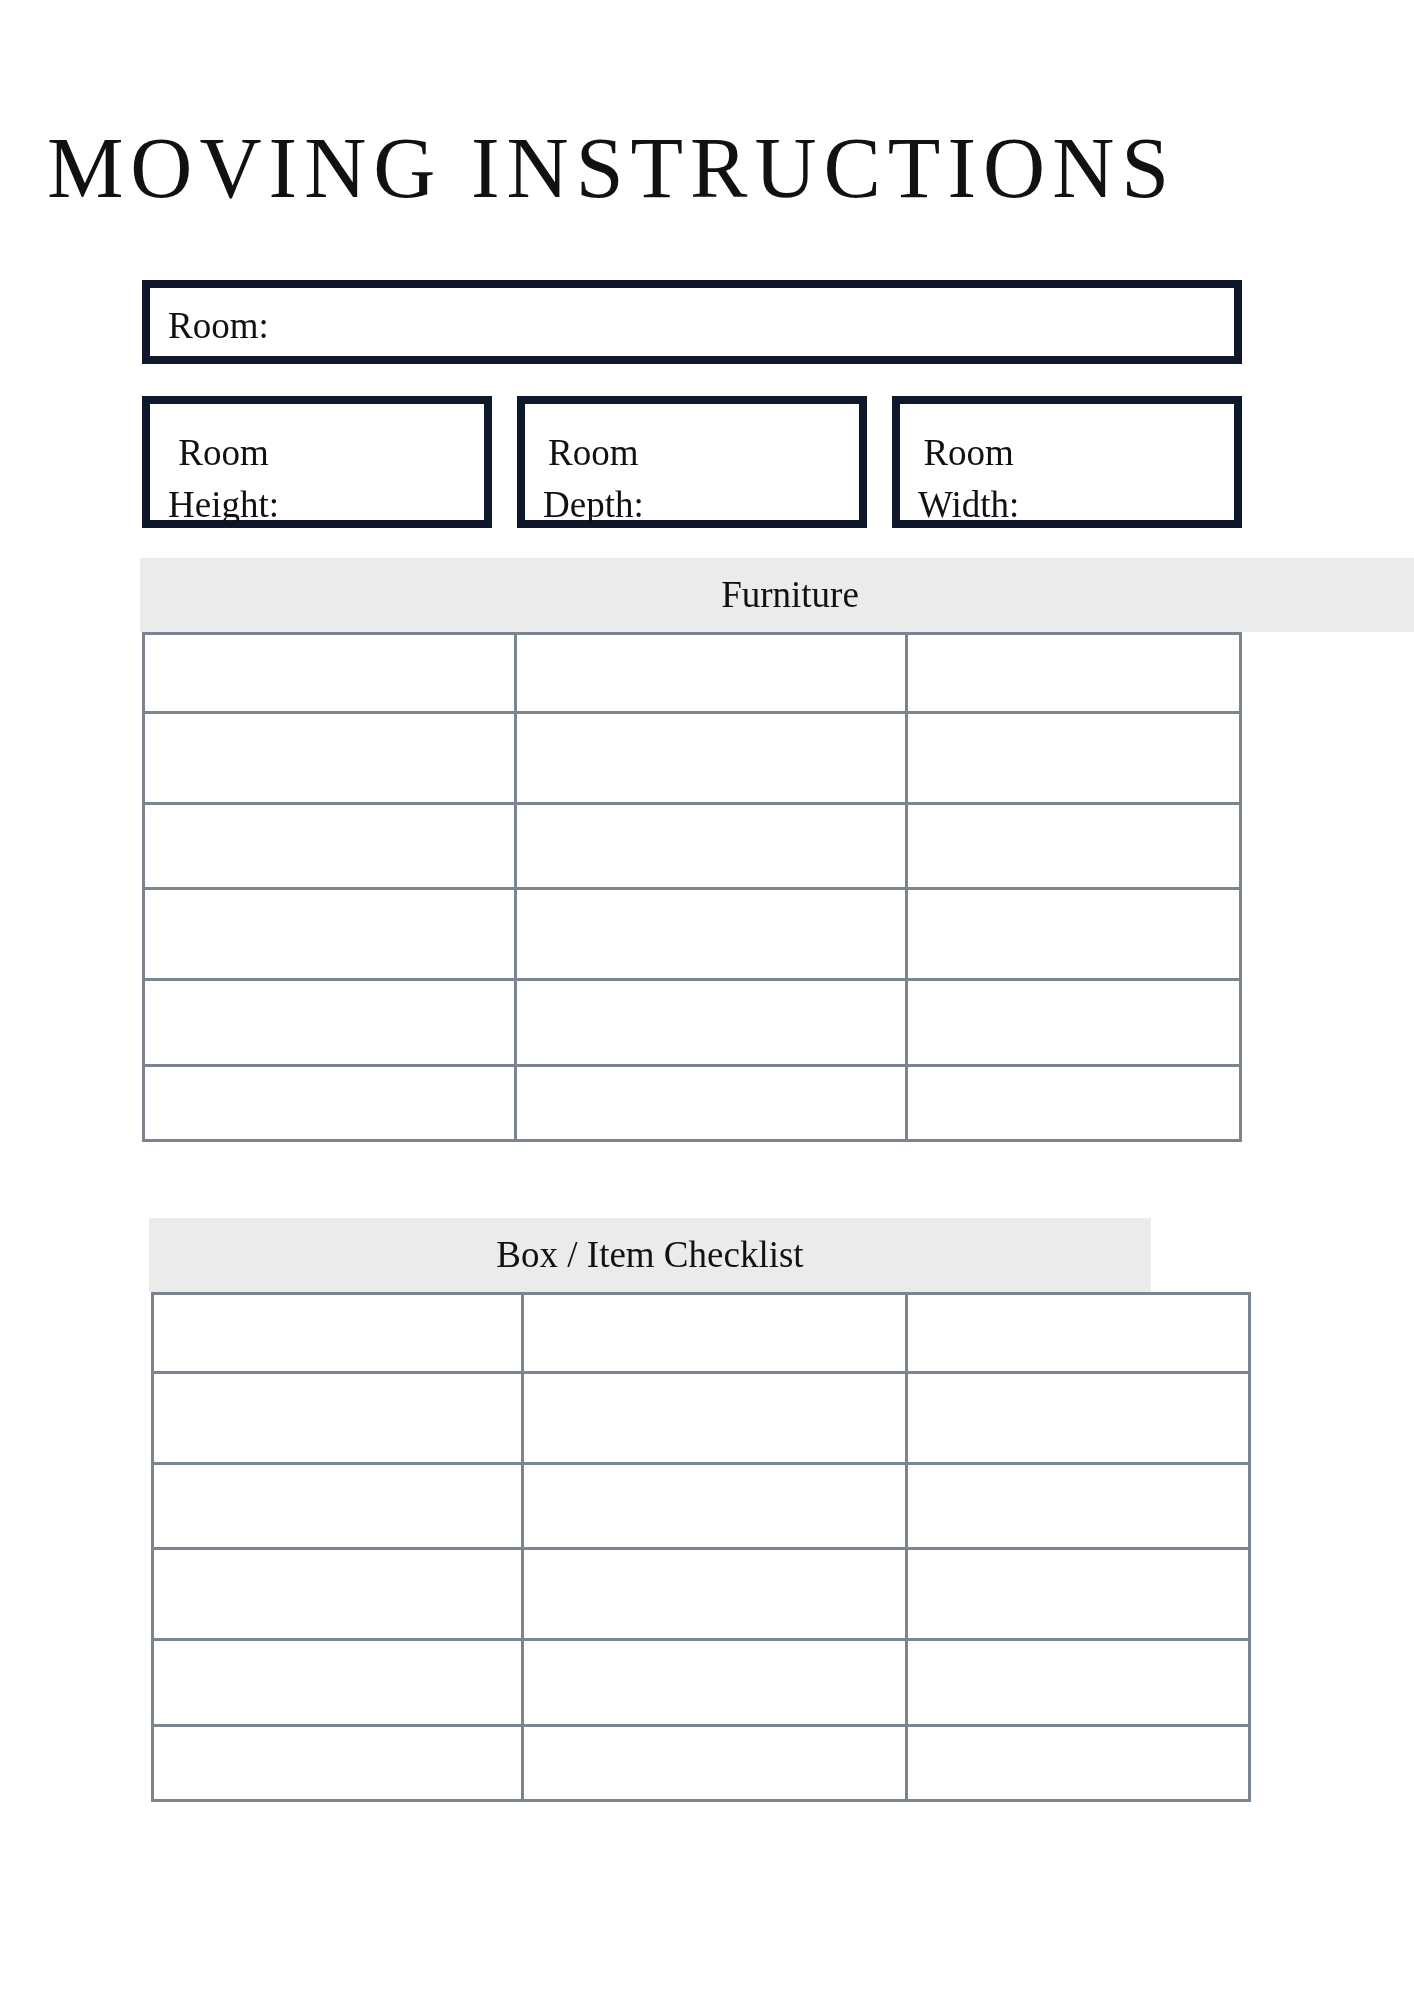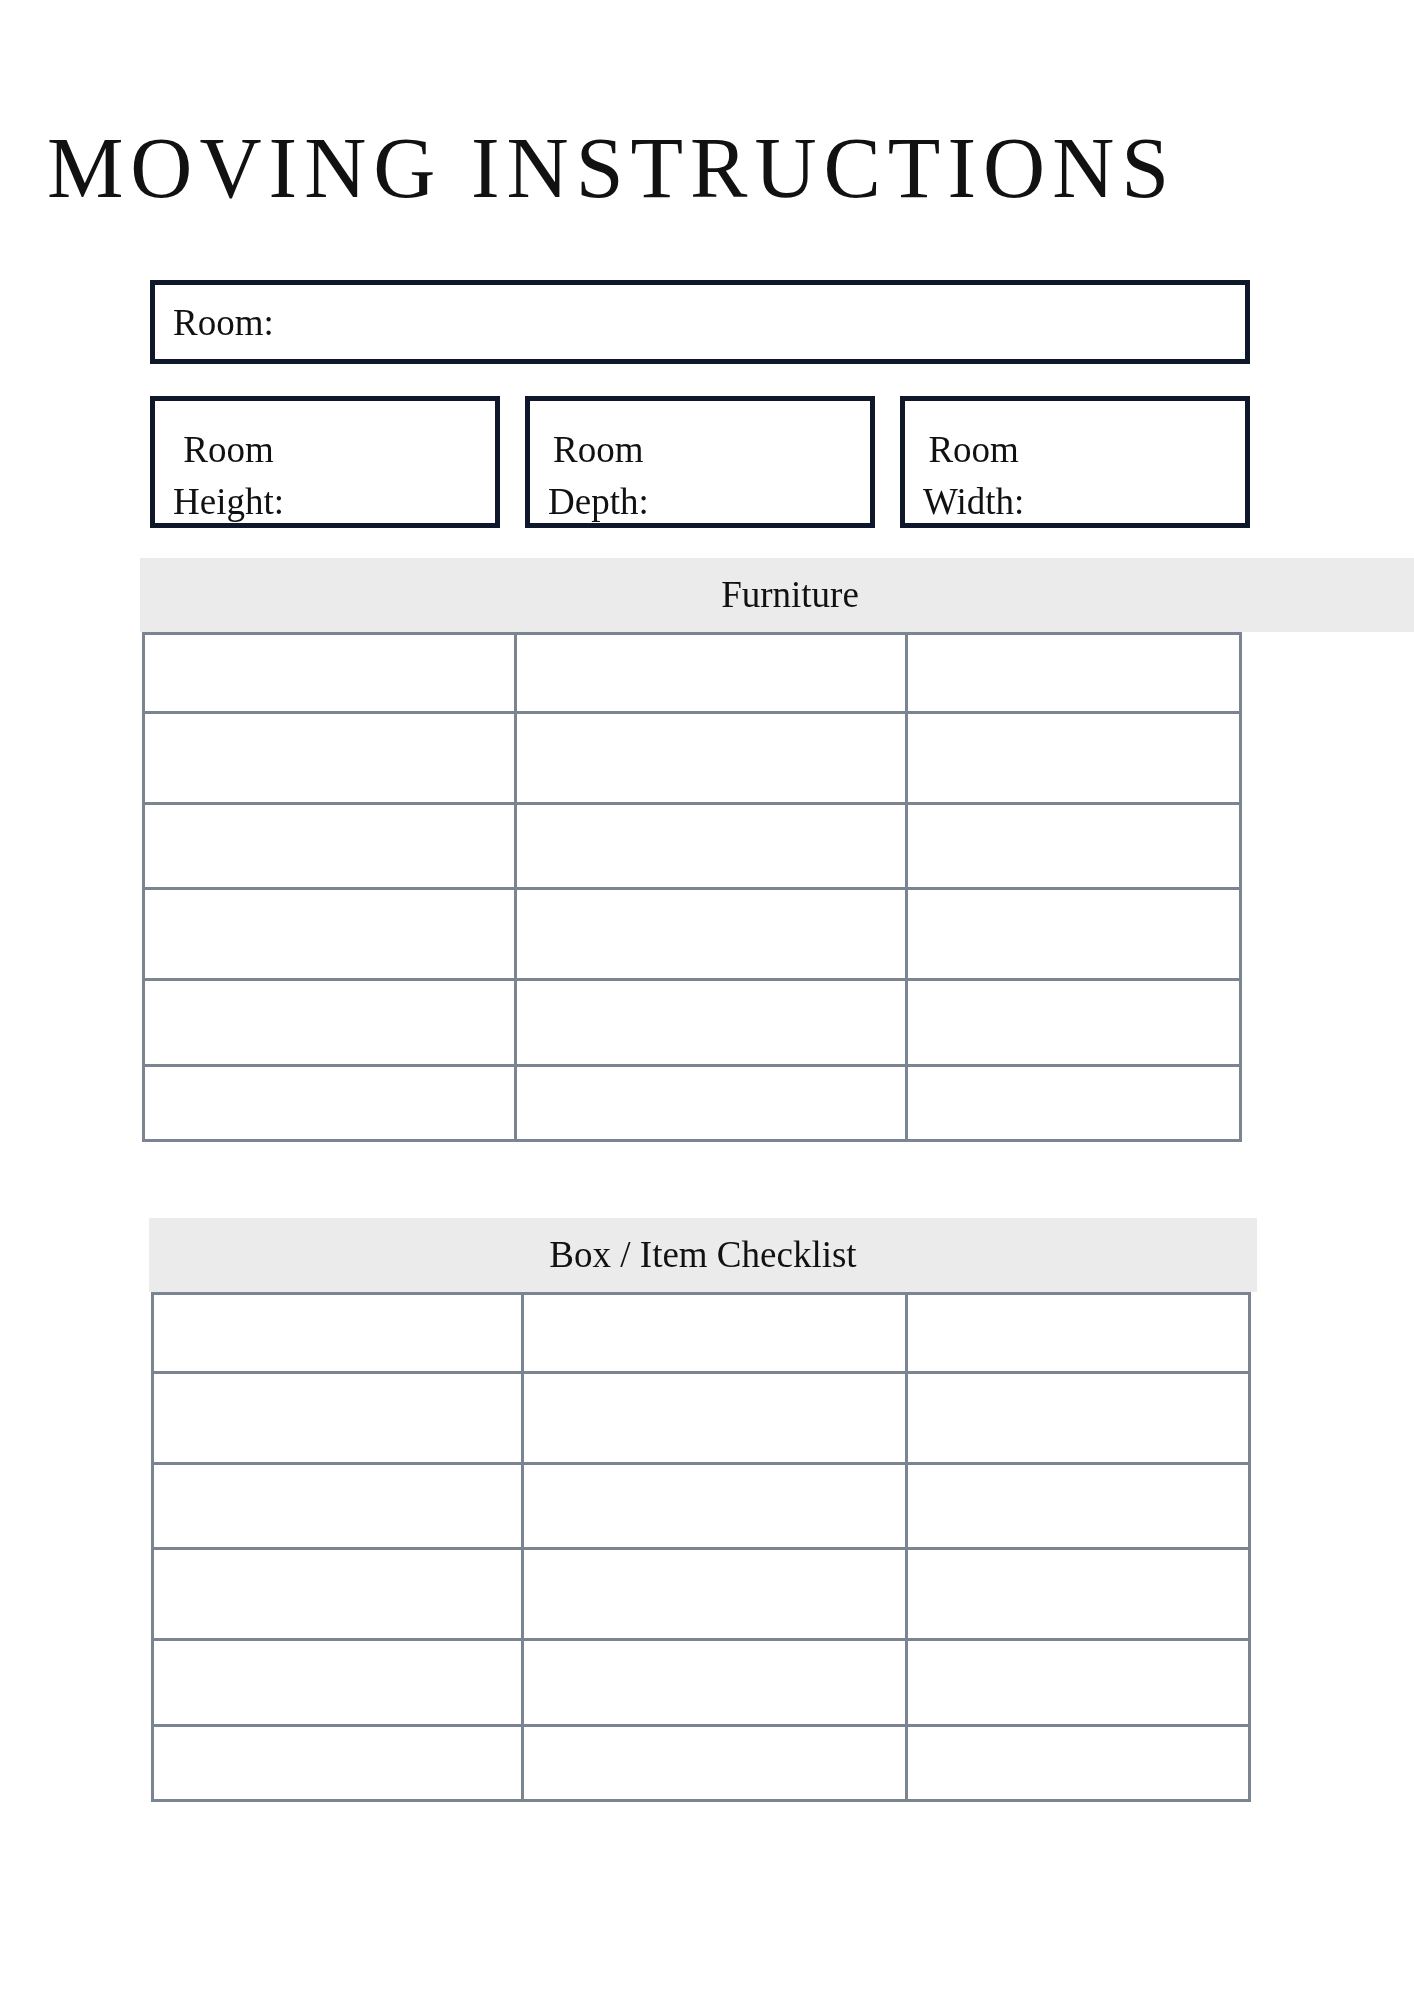--- a/index.html
+++ b/index.html
@@ -1,20 +1,20 @@
 <!DOCTYPE html>
 <html><head>
   <meta charset="utf-8">
   <style>
     html, body { margin: 0; padding: 0; background: #ffffff; }
     body { width: 1414px; height: 2000px; position: relative; overflow: hidden;
            font-family: "Liberation Serif", "DejaVu Serif", serif; color: #111111; }
     .title { position: absolute; left: 0; width: 1223px; top: 118px; text-align: center;
              font-size: 86px; letter-spacing: 7px; line-height: 100px; font-weight: normal; }
-    .box { position: absolute; border: 5px solid #0f172a; box-sizing: border-box; background: #fff; margin-left: 8px; }
+    .box { position: absolute; border: 8px solid #0f172a; box-sizing: border-box; background: #fff; }
     .box .lbl { position: absolute; left: 18px; font-size: 37px; line-height: 52px; }
     .room-box { left: 142px; top: 280px; width: 1100px; height: 84px; }
     .room-box .lbl { top: 12px; }
     .dim-box { top: 396px; height: 132px; width: 350px; }
     .dim-box .lbl { top: 23px; white-space: pre-line; text-align: center; }
     .hdr { position: absolute; background: #ebebeb; text-align: center; font-size: 37px; line-height: 74px; }
     .grid { position: absolute; border-collapse: collapse; }
     .grid td { border: 3px solid #7b8591; padding: 0; }
   </style>
 </head>
@@ -74,21 +74,21 @@
         <td></td>
       </tr>
   <tr style="height:75px">
     <td></td>
         <td></td>
         <td></td>
       </tr>
 </tbody>
   </table>
 
-<div class="hdr" style="left:149px; top:1218px; width:1108px; height:74px;">Box / Item Checklist</div>
+<div class="hdr" style="left:149px; top:1218px; width:1002px; height:74px;">Box / Item Checklist</div>
 
 <table class="grid" style="left:151px; top:1292px; width:1100px;">
   <colgroup>
       <col style="width:371px">
       <col style="width:385px">
       <col style="width:344px">
     </colgroup>
   <tbody>
       <tr style="height:79px">
     <td></td>

